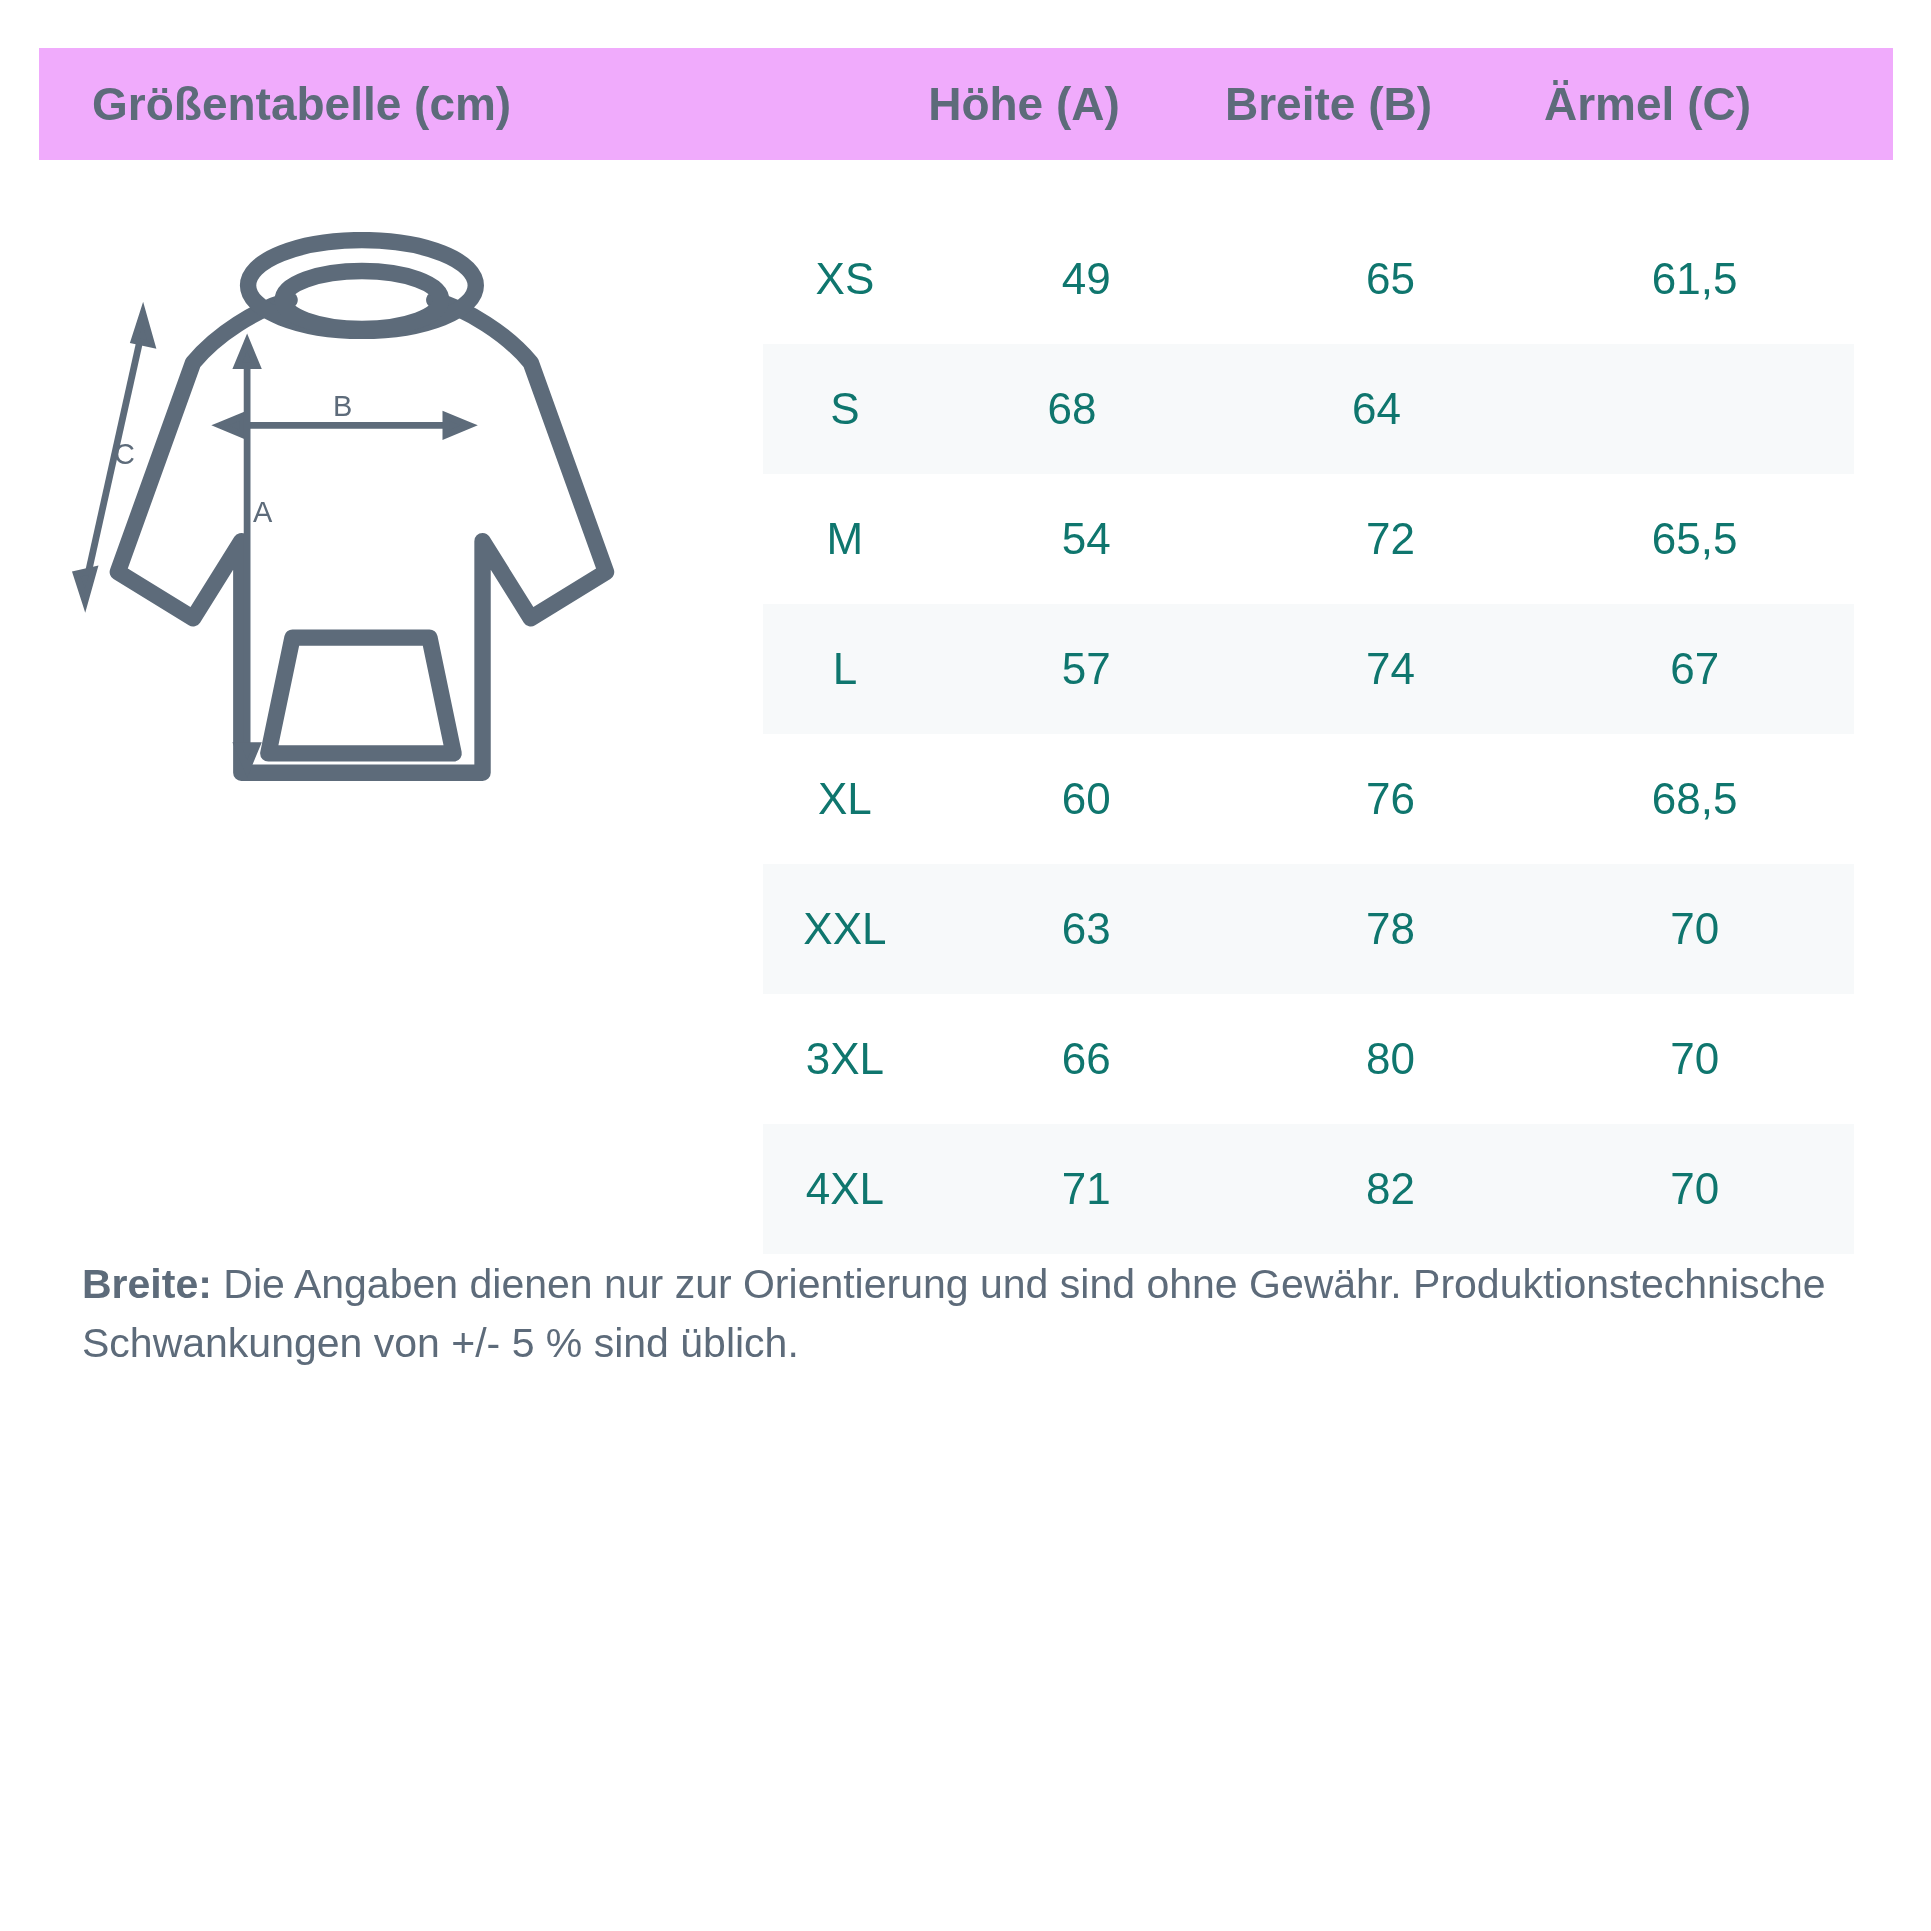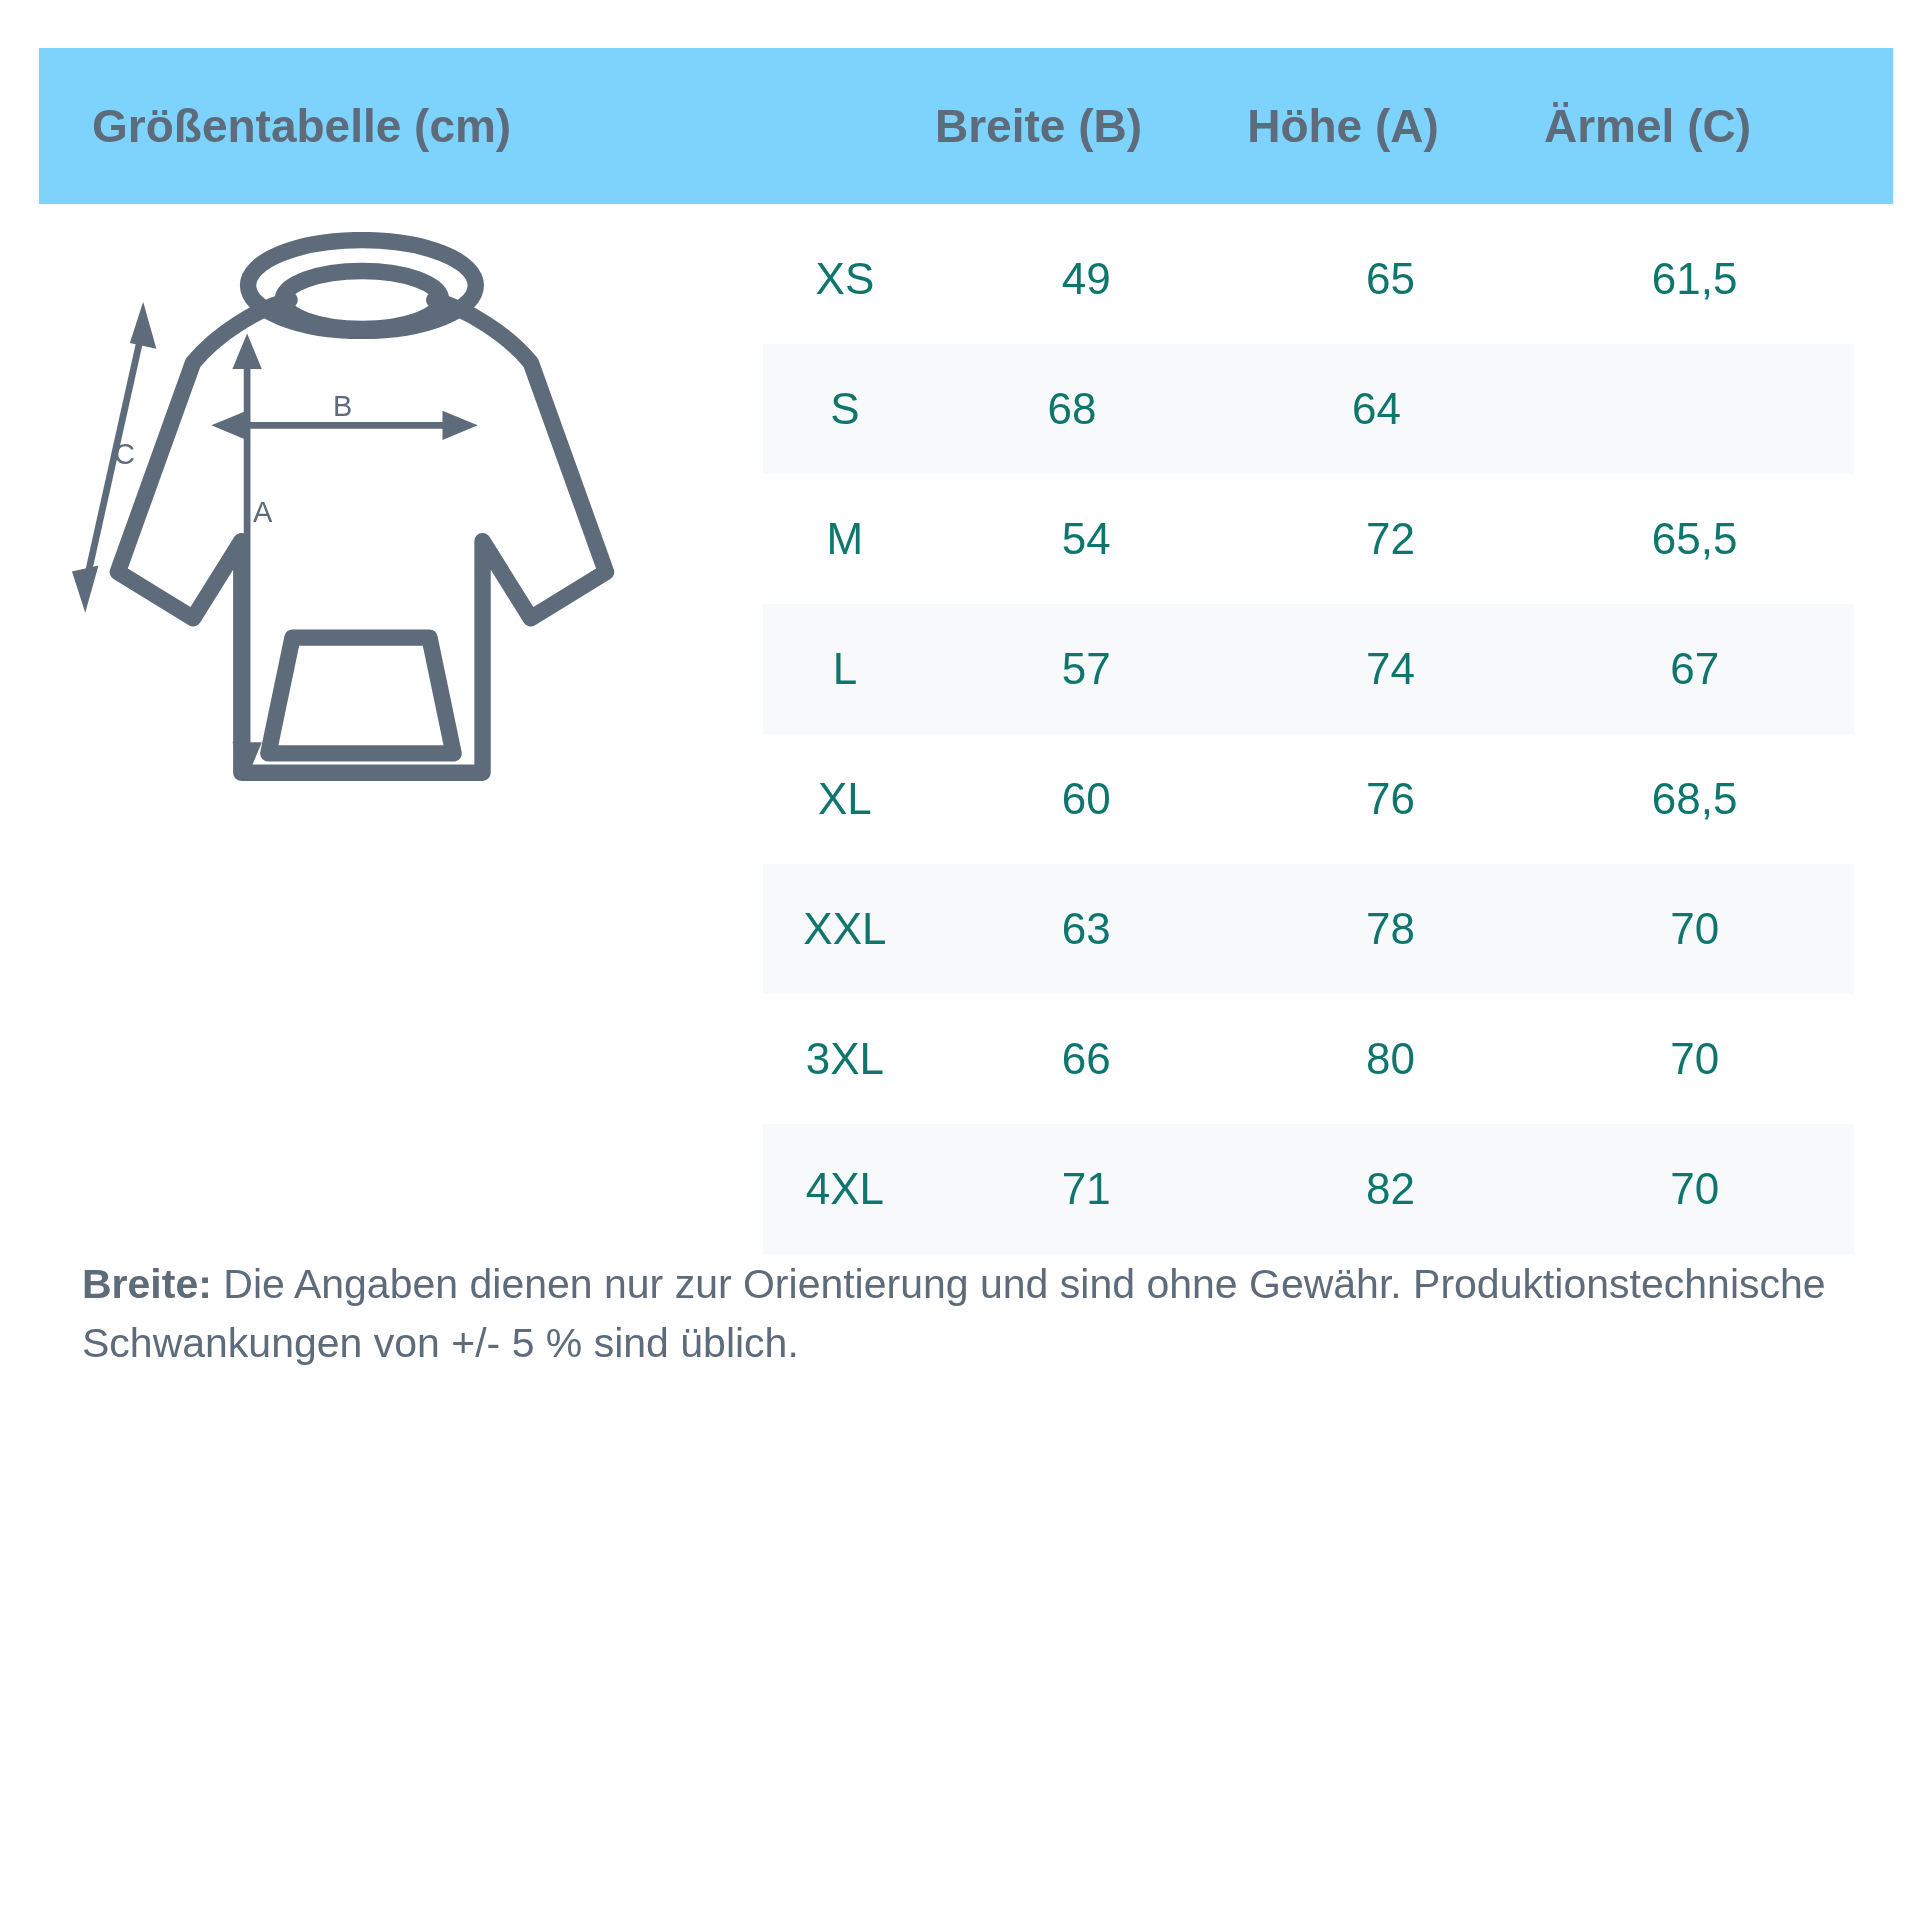--- a/index.html
+++ b/index.html
@@ -23,22 +23,22 @@
     width: 1931px;
     height: 1931px;
   }
 
   
   .header-band {
     position: absolute;
     left: 39px;
     top: 48px;
     width: 1854px;
-    height: 156px;
-    background: #7dd3fc;
+    height: 112px;
+    background: #f0abfc;
     display: flex;
     align-items: center;
   }
   .header-title {
     position: absolute;
     left: 53px;
     font-size: 46px;
     font-weight: bold;
     color: #5d6b7a;
     letter-spacing: 0px;
@@ -107,22 +107,22 @@
   .footnote b { font-weight: bold; }
 </style>
 </head>
 <body>
 
 <div class="page">
 
   <div class="header-band">
     <div class="header-title">Größentabelle (cm)</div>
     <div class="header-cols">
+      <div class="header-col c-hoehe">Höhe (A)</div>
       <div class="header-col c-breite">Breite (B)</div>
-      <div class="header-col c-hoehe">Höhe (A)</div>
       <div class="header-col c-aermel">Ärmel (C)</div>
     </div>
   </div>
 
   <div class="illustration">
     <svg width="714" height="599" viewBox="0 0 740 620" xmlns="http://www.w3.org/2000/svg">
       <g fill="none" stroke="#5d6b7a" stroke-width="17" stroke-linejoin="round" stroke-linecap="round">
 
         <path d="M240 70 C205 80 165 105 140 135 L62 352 L140 400 L190 320 L190 560 L440 560 L440 320 L490 400 L568 352 L490 135 C465 105 425 80 390 70"></path>
 

